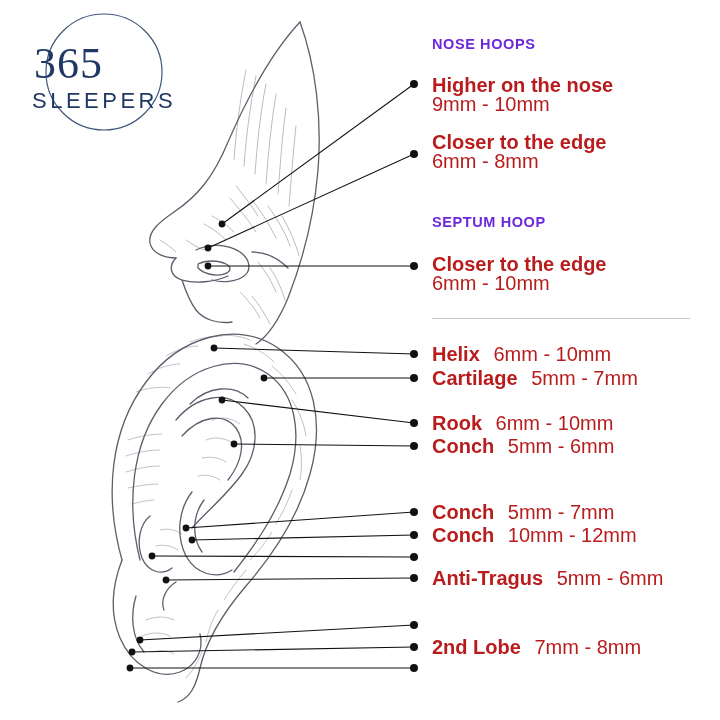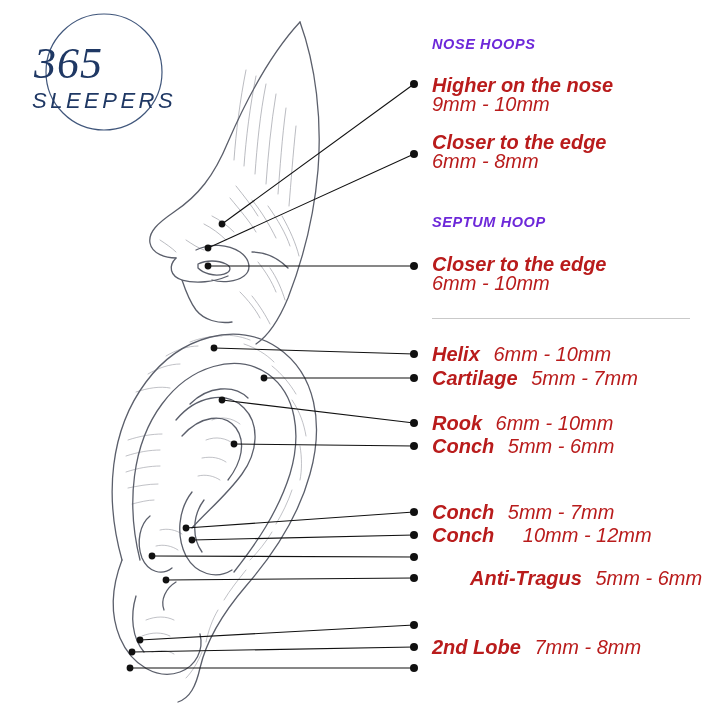--- a/index.html
+++ b/index.html
@@ -12,21 +12,20 @@
     height: 720px;
     font-family: "Liberation Sans", sans-serif;
     color: #1a1a1a;
     position: relative;
     overflow: hidden;
   }
   #stage {
     position: relative;
     width: 668px;
     height: 720px;
-    font-style: italic;
   }
   .art {
     position: absolute;
     left: 0; top: 0;
     width: 720px; height: 720px;
     pointer-events: none;
   }
   .logo {
     position: absolute;
     left: 28px;
@@ -293,25 +292,25 @@
     <span class="sub" style="margin-left:8px;">5mm - 6mm</span>
   </div>
 
   <div class="label" style="left:432px; top:503px;">
     <span class="ttl">Conch</span>
     <span class="sub" style="margin-left:8px;">5mm - 7mm</span>
   </div>
 
   <div class="label" style="left:432px; top:526px;">
     <span class="ttl">Conch</span>
-    <span class="sub" style="margin-left:23px;">10mm - 12mm</span>
-  </div>
-
-
-  <div class="label" style="left:432px; top:569px;margin-left:38px;">
+    <span class="sub" style="margin-left:8px;">10mm - 12mm</span>
+  </div>
+
+
+  <div class="label" style="left:432px; top:569px;">
     <span class="ttl">Anti-Tragus</span>
     <span class="sub" style="margin-left:8px;">5mm - 6mm</span>
   </div>
 
 
   <div class="label" style="left:432px; top:638px;text-align:center;">
     <span class="ttl">2nd Lobe</span>
     <span class="sub" style="margin-left:8px;">7mm - 8mm</span>
   </div>
 

